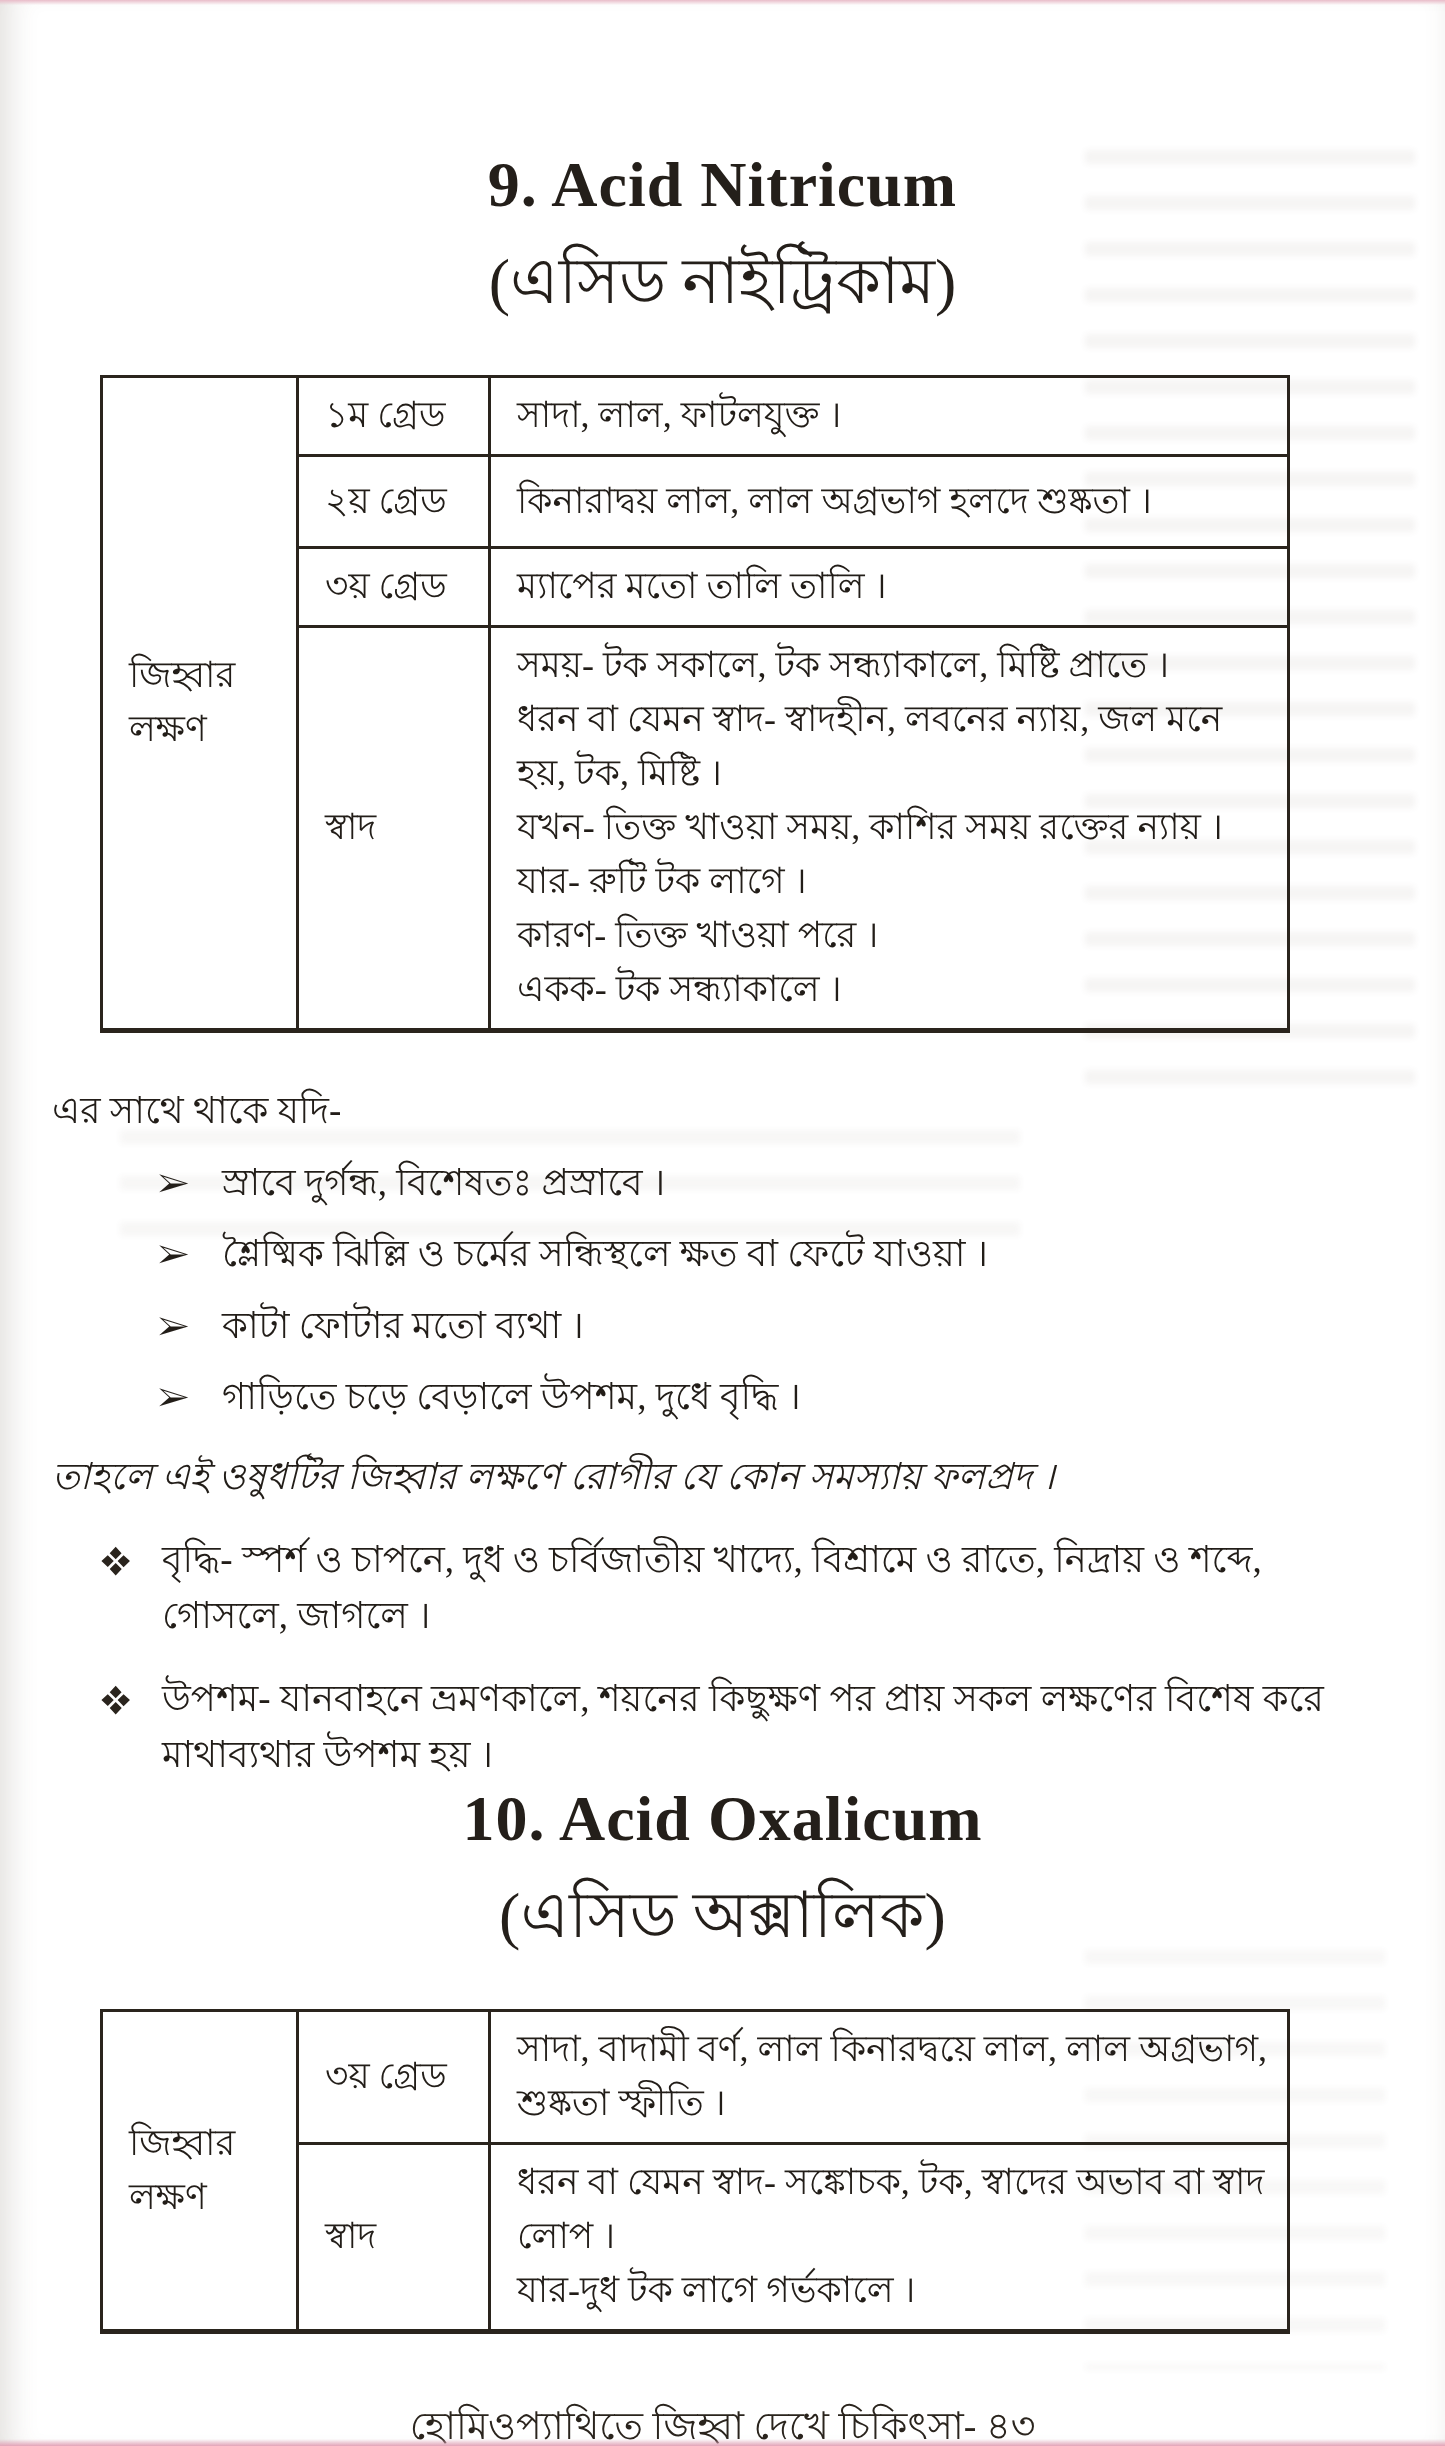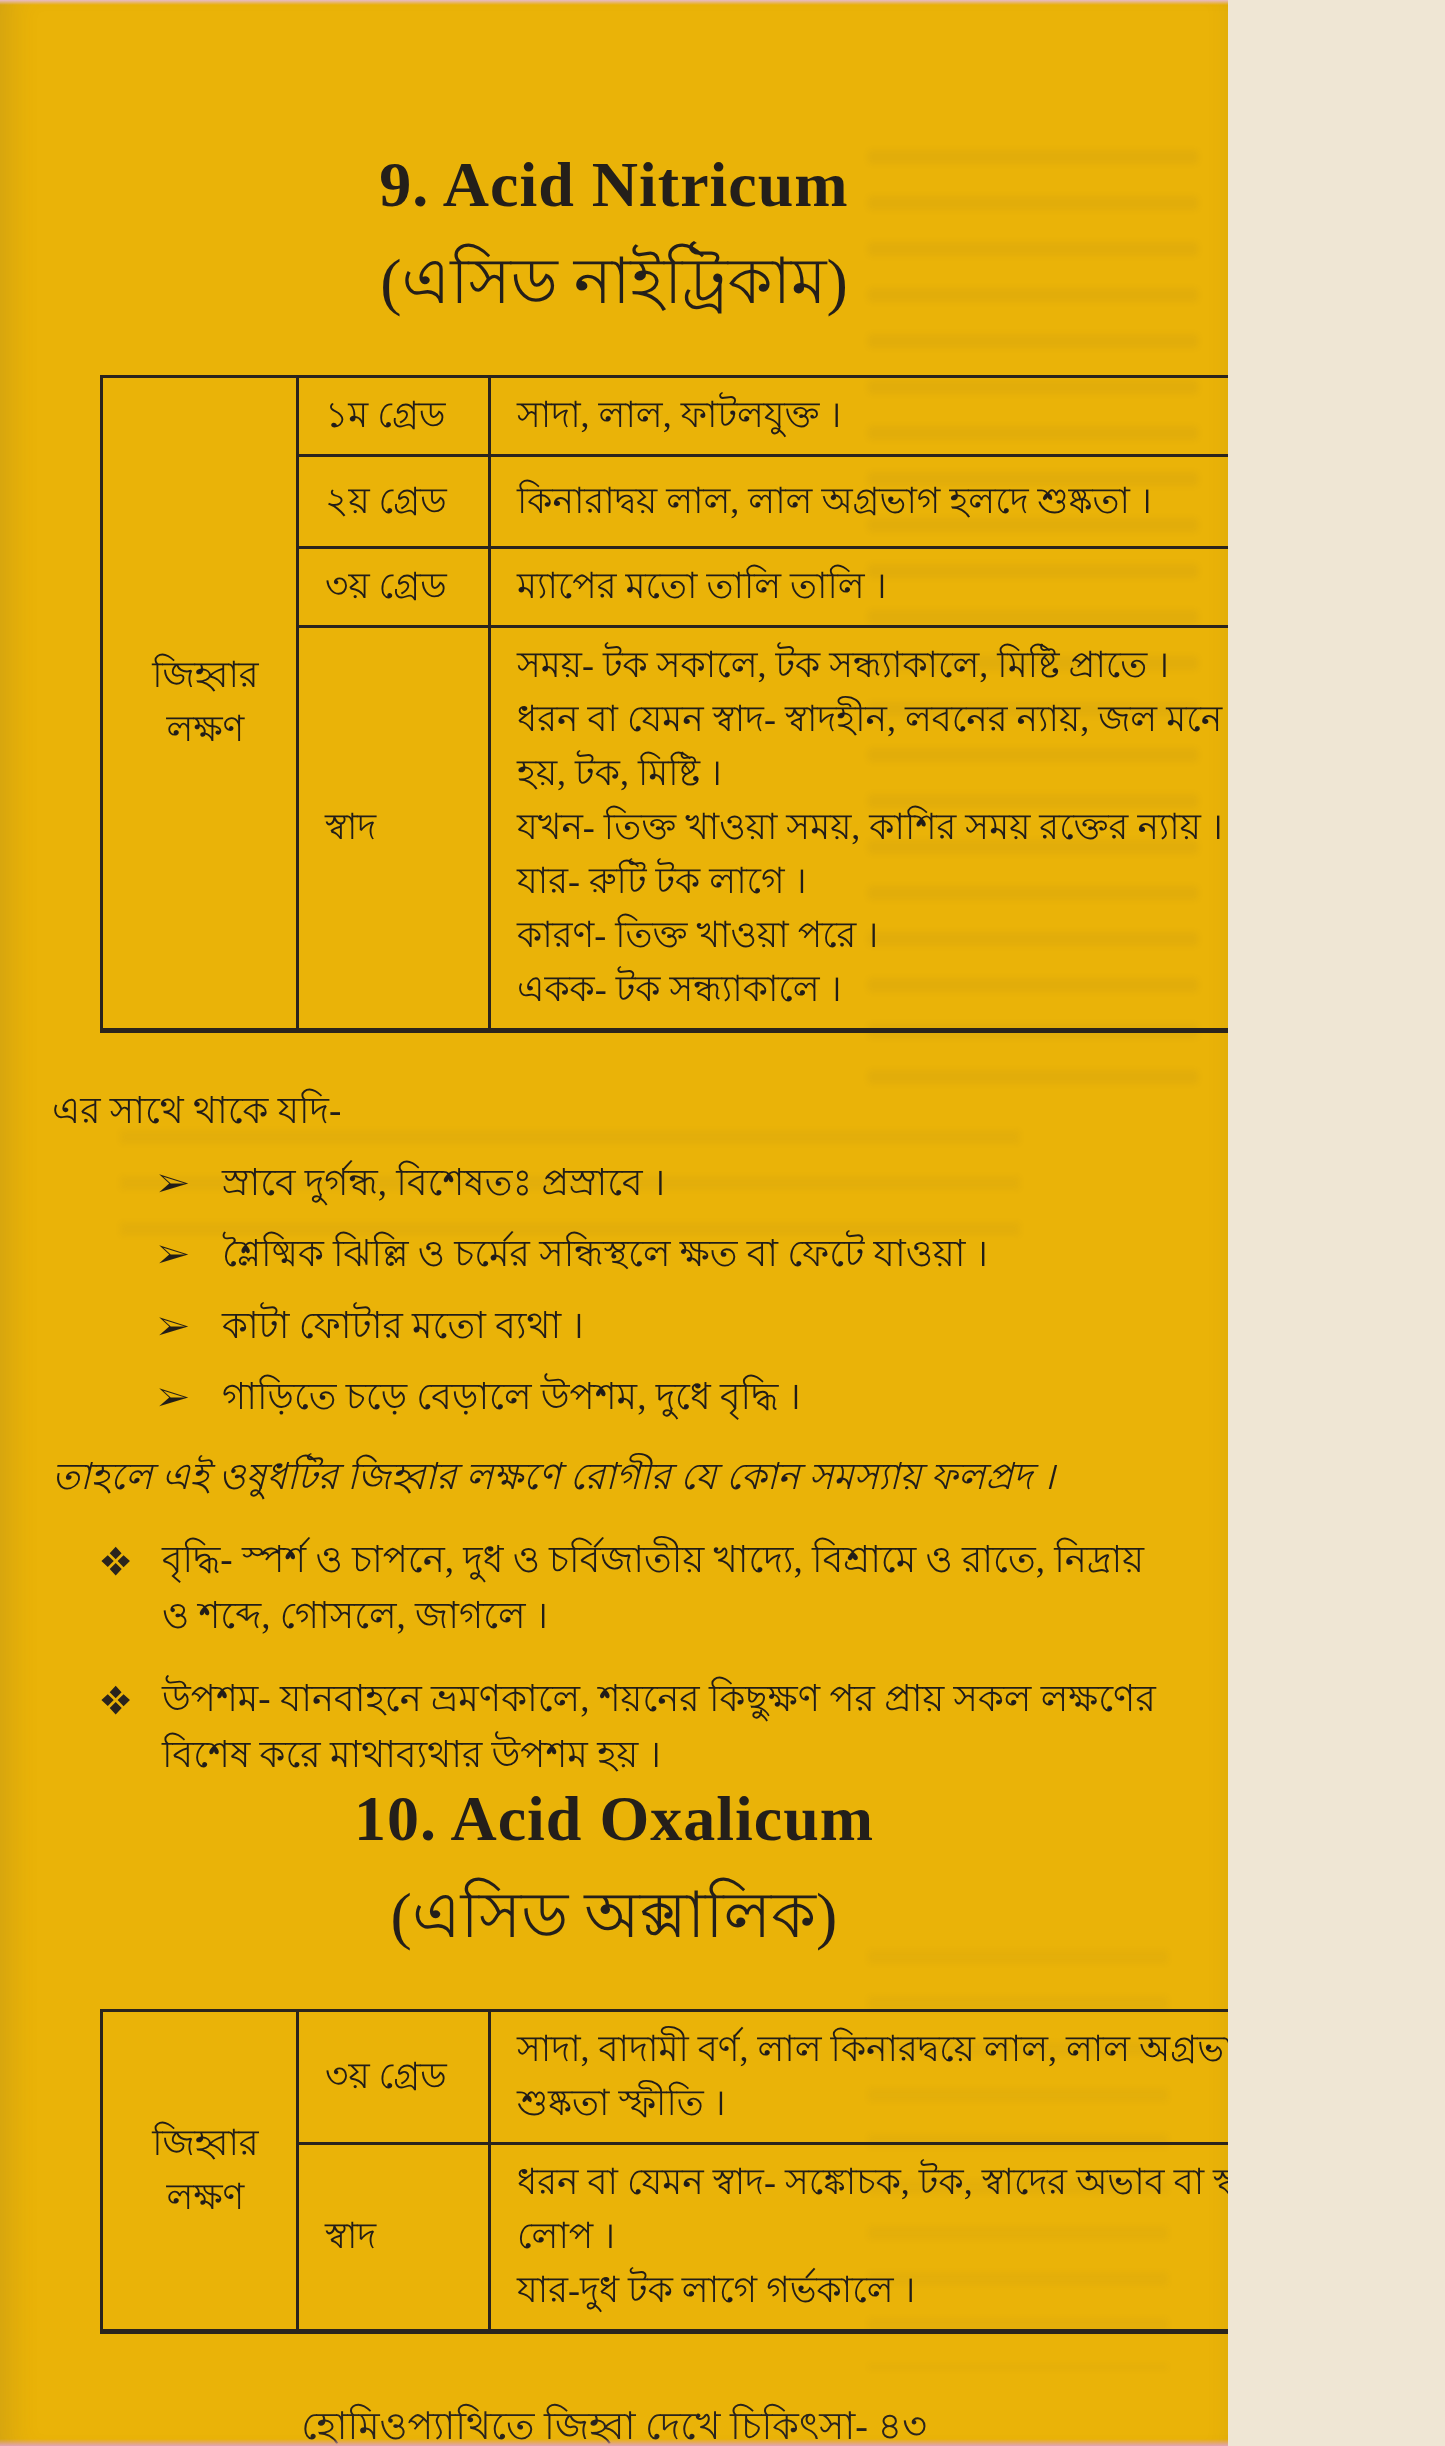--- a/index.html
+++ b/index.html
@@ -3,22 +3,22 @@
 <meta charset="utf-8">
 <style>
   * { margin:0; padding:0; box-sizing:border-box; }
   html,body { width:1445px; }
   body{
     font-family:"Liberation Serif","DejaVu Serif",serif;
     background:#efe6d4;
   }
   .page{
     position:relative;
-    width:1228px; height:2446px;
-    background:#eab308;
+    width:1445px; height:2446px;
+    background:#ffffff;
     color:#221d18;
     overflow:hidden;
     box-shadow:inset 26px 0 30px -18px rgba(90,75,60,.18),
                inset -14px 0 24px -16px rgba(90,75,60,.10);
   }
   .edge{ position:absolute; left:0; width:100%; z-index:5; }
   .edge.top{ top:0; height:5px; background:linear-gradient(#e9bcc9,rgba(233,188,201,0)); }
   .edge.bottom{ bottom:0; height:7px; background:linear-gradient(rgba(226,164,184,0),#e2a4b8); }
 
   
@@ -46,21 +46,21 @@
     table-layout:fixed;
   }
   table.sym td{
     border:3px solid #2a241d;
     font-size:36px;
     vertical-align:middle;
     padding:10px 14px 12px 26px;
     line-height:1.5;
   }
   table.sym{ border:3px solid #2a241d; border-bottom-width:5px; }
-  td.group{ width:196px; padding-left:28px; font-size:37px;text-align:center; }
+  td.group{ width:196px; padding-left:28px; font-size:37px; }
   td.lbl{ width:192px; padding-left:30px; font-size:37px; white-space:nowrap; }
   td.val{ }
   td.val .line{ display:block; }
   tr.r1 td{ height:72px; }
   tr.r2 td{ height:92px; }
   tr.r3 td{ height:70px; }
 
   .para{
     font-size:37px; line-height:1.5;
     margin:50px 0 0 52px; padding-right:70px;

